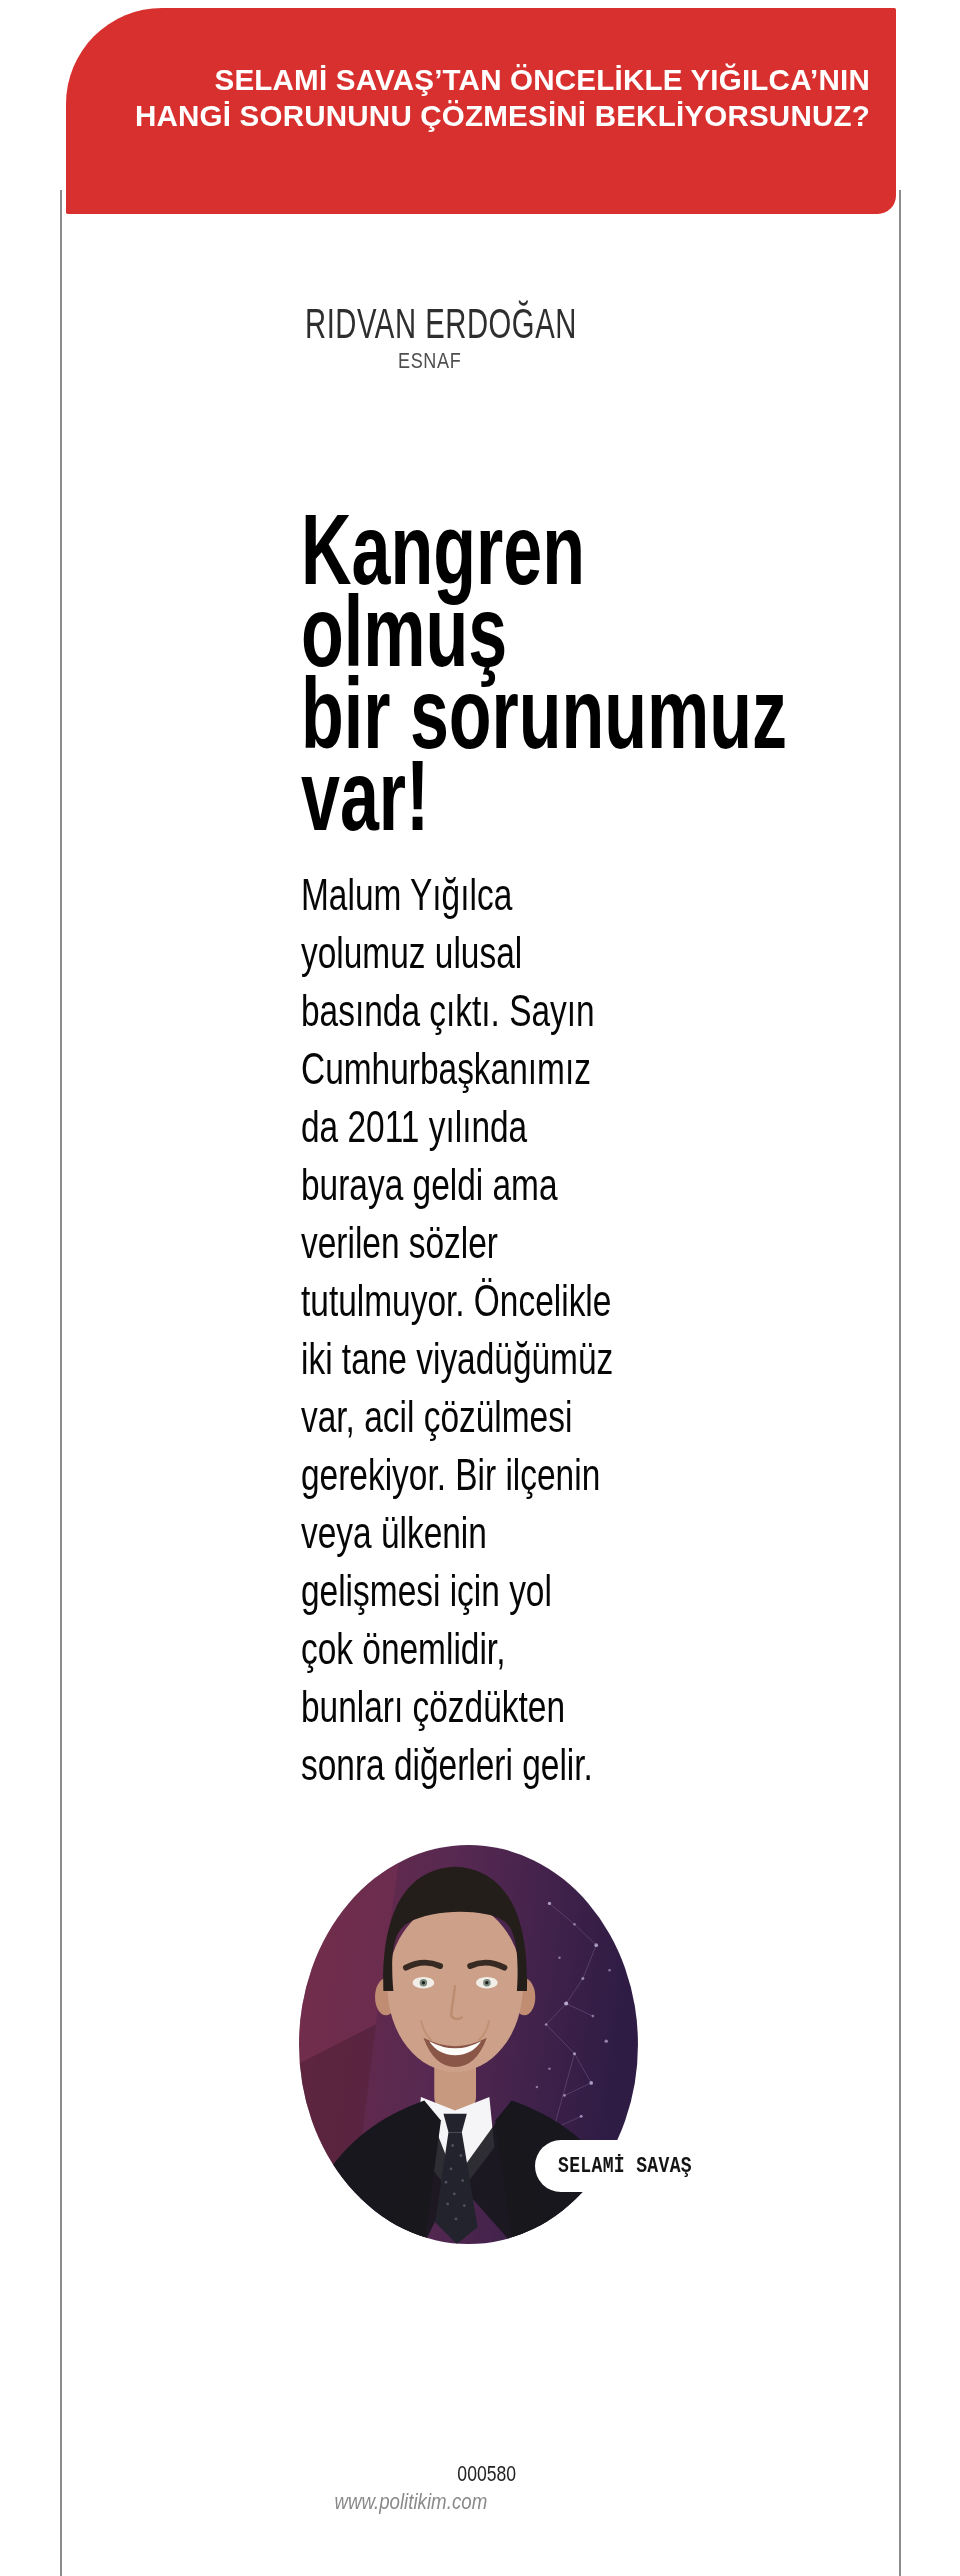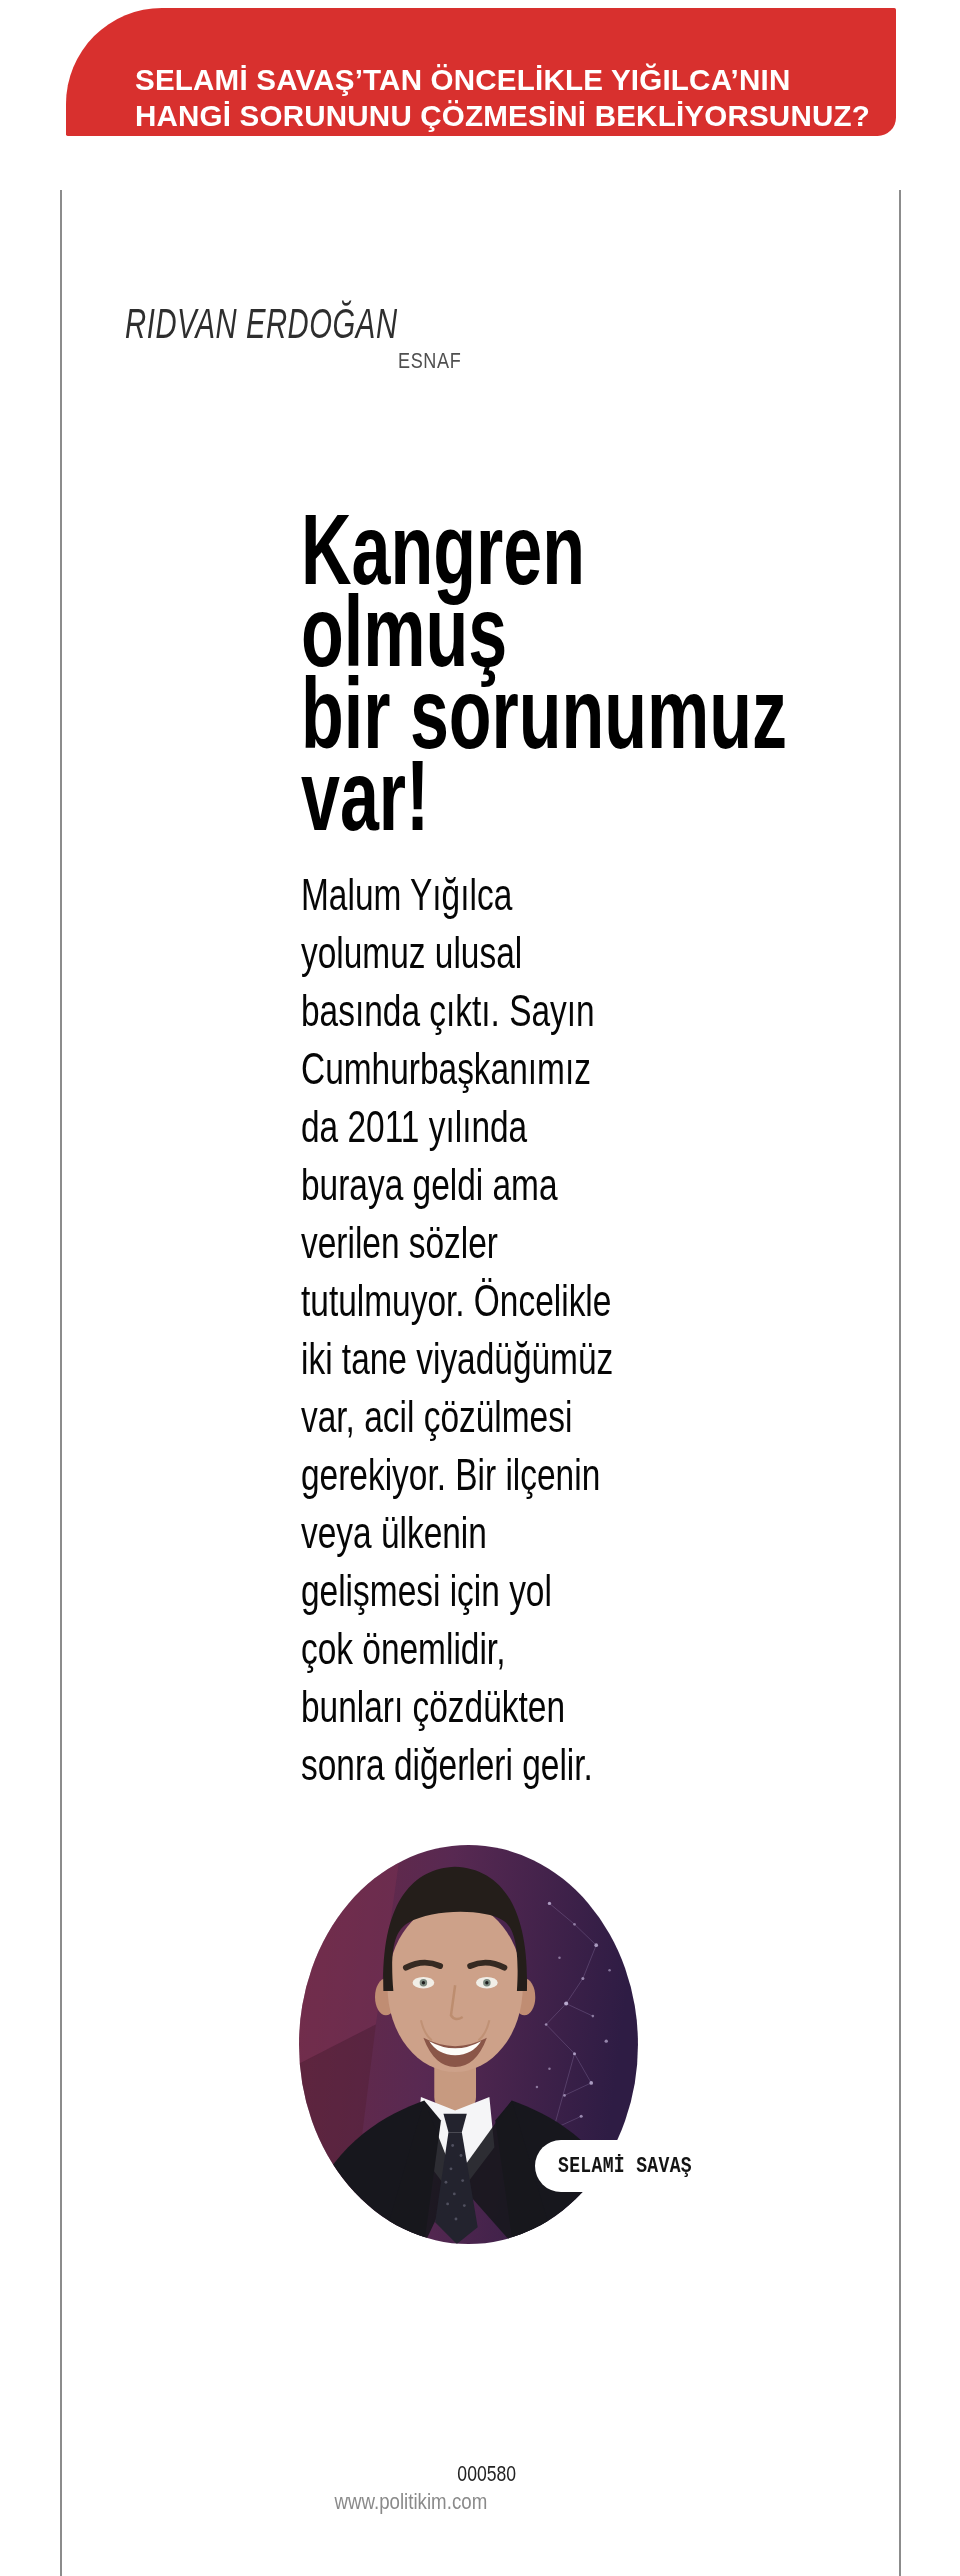--- a/index.html
+++ b/index.html
@@ -5,36 +5,37 @@
   html,body{margin:0;padding:0;background:#ffffff;}
   .page{
     position:relative;
     width:961px;height:2576px;
     background:#ffffff;
     font-family:"Liberation Sans", sans-serif;
     overflow:hidden;
   }
   
   .banner{
-    position:absolute;left:66px;top:8.4px;width:830px;height:128px;
+    position:absolute;left:66px;top:8.4px;width:830px;height:206px;
     background:#d8302e;
     border-radius:96px 1.7px 18.4px 1.7px;
+    text-align:right;
   }
   .banner-text{
     position:absolute;left:69px;top:54px;
     color:#ffffff;font-size:30px;font-weight:700;line-height:36px;
     white-space:pre-line;letter-spacing:0.2px;
     transform:scaleX(0.985);transform-origin:left top;
   }
   
   .frame-line{position:absolute;top:190px;width:1.7px;height:2386px;background:#8c8c8c;}
   .frame-line.left{left:60px;}
   .frame-line.right{left:899px;}
   
-  .name-wrap{position:absolute;left:61px;top:302px;width:759px;font-style:italic;}
+  .name-wrap{position:absolute;left:61px;top:302px;width:759px;text-align:center;}
   .name{
     display:inline-block;color:#2e2e2e;font-size:43px;font-weight:400;line-height:43px;
     transform:scaleX(0.68);transform-origin:center top;letter-spacing:0.8px;
   }
   .role-wrap{position:absolute;left:61px;top:350px;width:738px;text-align:center;}
   .role{
     display:inline-block;color:#4f4f4f;font-size:22.6px;font-weight:400;line-height:22.6px;
     transform:scaleX(0.8);transform-origin:center top;letter-spacing:0.8px;
   }
   
@@ -68,21 +69,21 @@
     color:#141414;font-size:22.6px;font-weight:700;line-height:22.6px;
     transform:scaleX(0.8);transform-origin:left center;letter-spacing:0.4px;
     white-space:nowrap;
   }
   
   .footer-code-wrap{position:absolute;left:61px;top:2463px;width:851px;text-align:center;}
   .footer-code{
     display:inline-block;color:#232323;font-size:22px;line-height:22px;
     transform:scaleX(0.8);transform-origin:center top;
   }
-  .footer-site-wrap{position:absolute;left:61px;top:2491px;width:700px;text-align:center;}
+  .footer-site-wrap{position:absolute;left:61px;top:2491px;width:700px;text-align:center;font-style:italic;}
   .footer-site{
     display:inline-block;color:#8a8a8a;font-size:22px;line-height:22px;
     transform:scaleX(0.85);transform-origin:center top;
   }
 </style>
 </head>
 <body>
 
 <div class="page">
 

